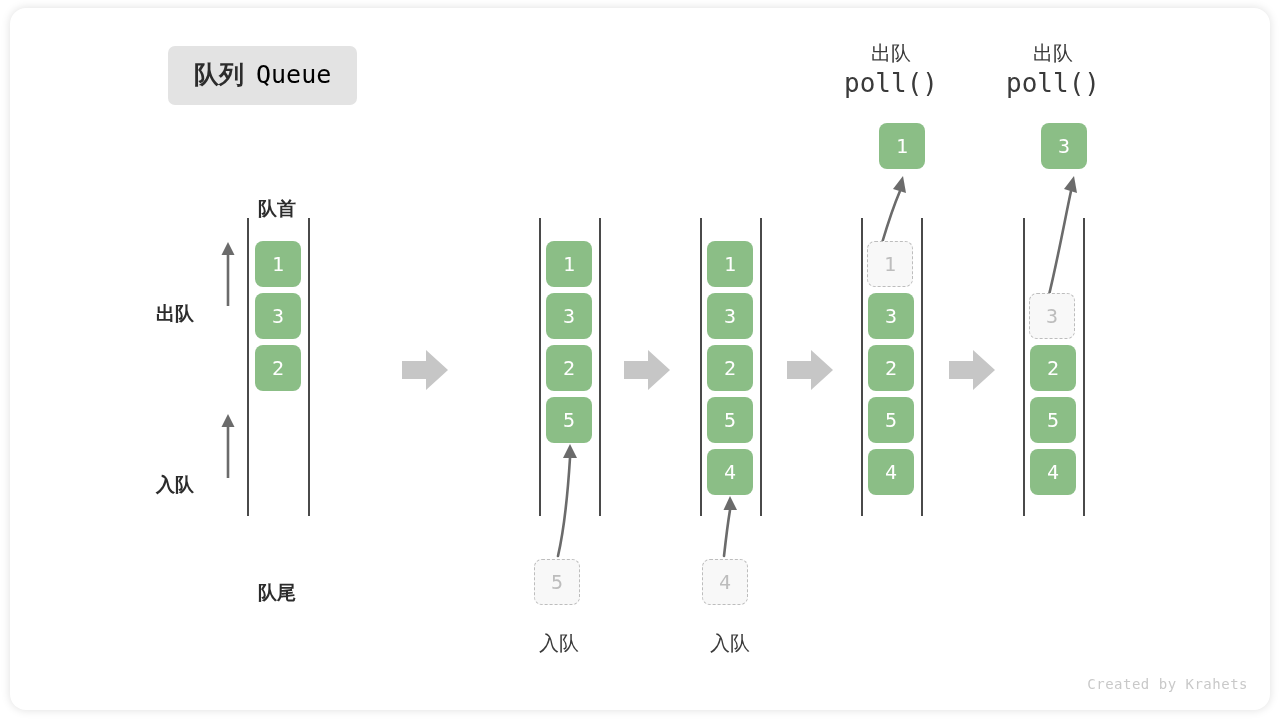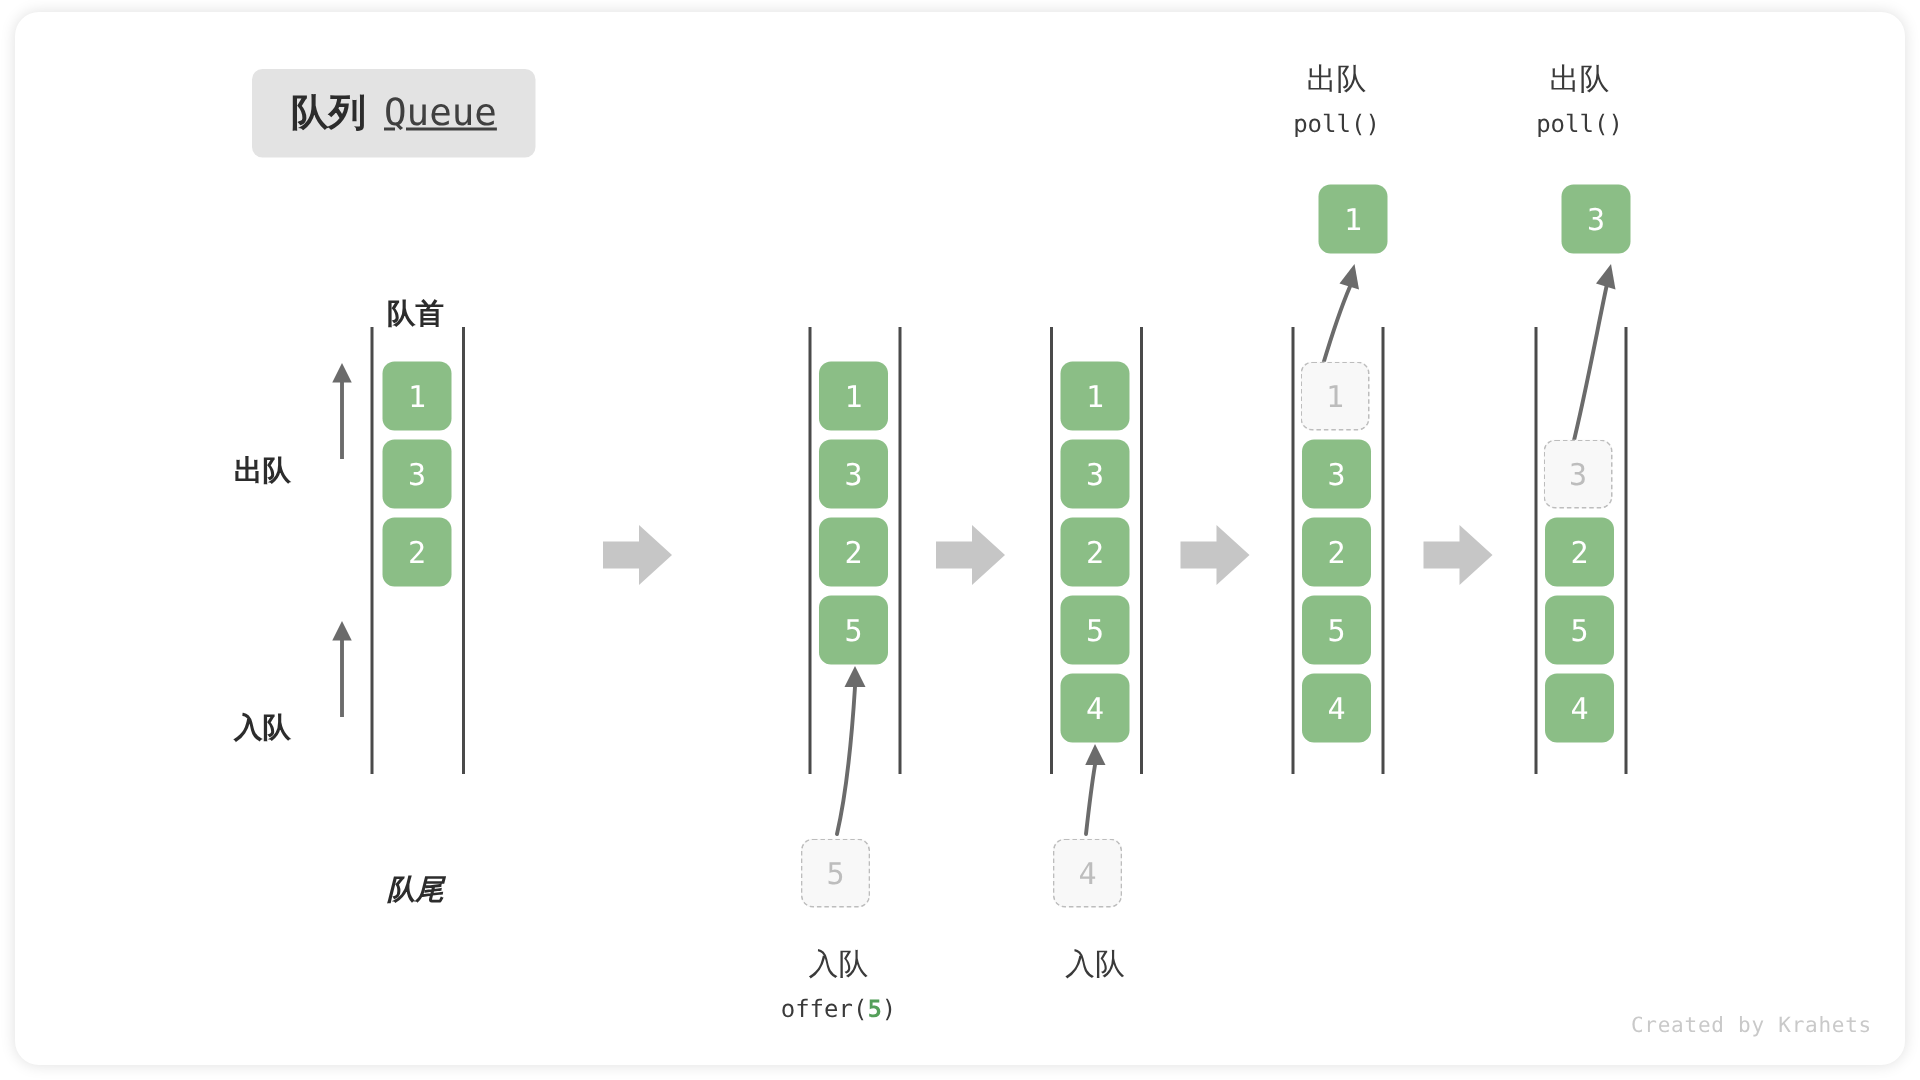--- a/index.html
+++ b/index.html
@@ -38,23 +38,22 @@
     white-space: nowrap;
   }
   #title-badge .cn {
     font-size: 25px;
     font-weight: bold;
     color: #2c2c2c;
     font-family: "Liberation Sans", "DejaVu Sans", sans-serif;
   }
   #title-badge .en {
     font-size: 25px;
-    color: #404040;
-    font-family: "DejaVu Sans Mono", "Liberation Mono", monospace;
-    text-decoration: underline;
+    color: #000000;
+    font-family: "DejaVu Sans Mono", "Liberation Mono", monospace;
   }
 
   
   .cn-label {
     font-family: "Liberation Sans", "DejaVu Sans", sans-serif;
     font-weight: bold;
     color: #2c2c2c;
     font-size: 19px;
     white-space: nowrap;
     margin-top: 30px;
@@ -64,21 +63,21 @@
     white-space: nowrap;
   }
   .op-caption .l1 {
     font-family: "Liberation Sans", "DejaVu Sans", sans-serif;
     font-size: 20px;
     color: #3a3a3a;
     line-height: 30px;
   }
   .op-caption .l2 {
     font-family: "DejaVu Sans Mono", "Liberation Mono", monospace;
-    font-size: 16px;
+    font-size: 26px;
     color: #3a3a3a;
     line-height: 30px;
   }
   .op-caption .arg { color: #55a05a; font-weight: bold; }
 
   
   .rail {
     width: 1.6px;
     background: #4a4a4a;
   }
@@ -138,21 +137,21 @@
     <polygon points="12,2 5.5,15 18.5,15" fill="#6b6b6b"></polygon>
   </svg>
 
   <div class="abs rail" style="left:237px; top:210px; height:298px;"></div>
   <div class="abs rail" style="left:298px; top:210px; height:298px;"></div>
 
   <div class="abs cell" style="left:245px; top:233px;">1</div>
   <div class="abs cell" style="left:245px; top:285px;">3</div>
   <div class="abs cell" style="left:245px; top:337px;">2</div>
 
-  <div class="abs cn-label" style="left:237px; top:542px; width:60px; text-align:center;font-style:italic;">队尾</div>
+  <div class="abs cn-label" style="left:237px; top:542px; width:60px; text-align:center;">队尾</div>
 
   <svg class="abs" style="left:392px; top:340px;" width="48" height="44">
     <polygon points="0,13 24,13 24,2 46,22 24,42 24,31 0,31" fill="#c6c6c6"></polygon>
   </svg>
 
   <div class="abs rail" style="left:529px; top:210px; height:298px;"></div>
   <div class="abs rail" style="left:589px; top:210px; height:298px;"></div>
 
   <div class="abs cell" style="left:536px; top:233px;">1</div>
   <div class="abs cell" style="left:536px; top:285px;">3</div>
@@ -161,21 +160,20 @@
 
   <svg class="abs" style="left:530px; top:430px;" width="60" height="120">
     <path d="M 18,118 C 24,92 28,52 30,20" stroke="#6b6b6b" stroke-width="2.6" fill="none" stroke-linecap="round"></path>
     <polygon points="30,6 23,20 37,20" fill="#6b6b6b"></polygon>
   </svg>
 
   <div class="abs cell ghost" style="left:524px; top:551px;">5</div>
 
   <div class="abs op-caption" style="left:479px; top:620px; width:140px;">
     <div class="l1">入队</div>
-    <div class="l2"><span>offer(</span><span class="arg">5</span><span>)</span></div>
   </div>
 
   <svg class="abs" style="left:614px; top:340px;" width="48" height="44">
     <polygon points="0,13 24,13 24,2 46,22 24,42 24,31 0,31" fill="#c6c6c6"></polygon>
   </svg>
 
   <div class="abs rail" style="left:690px; top:210px; height:298px;"></div>
   <div class="abs rail" style="left:750px; top:210px; height:298px;"></div>
 
   <div class="abs cell" style="left:697px; top:233px;">1</div>

